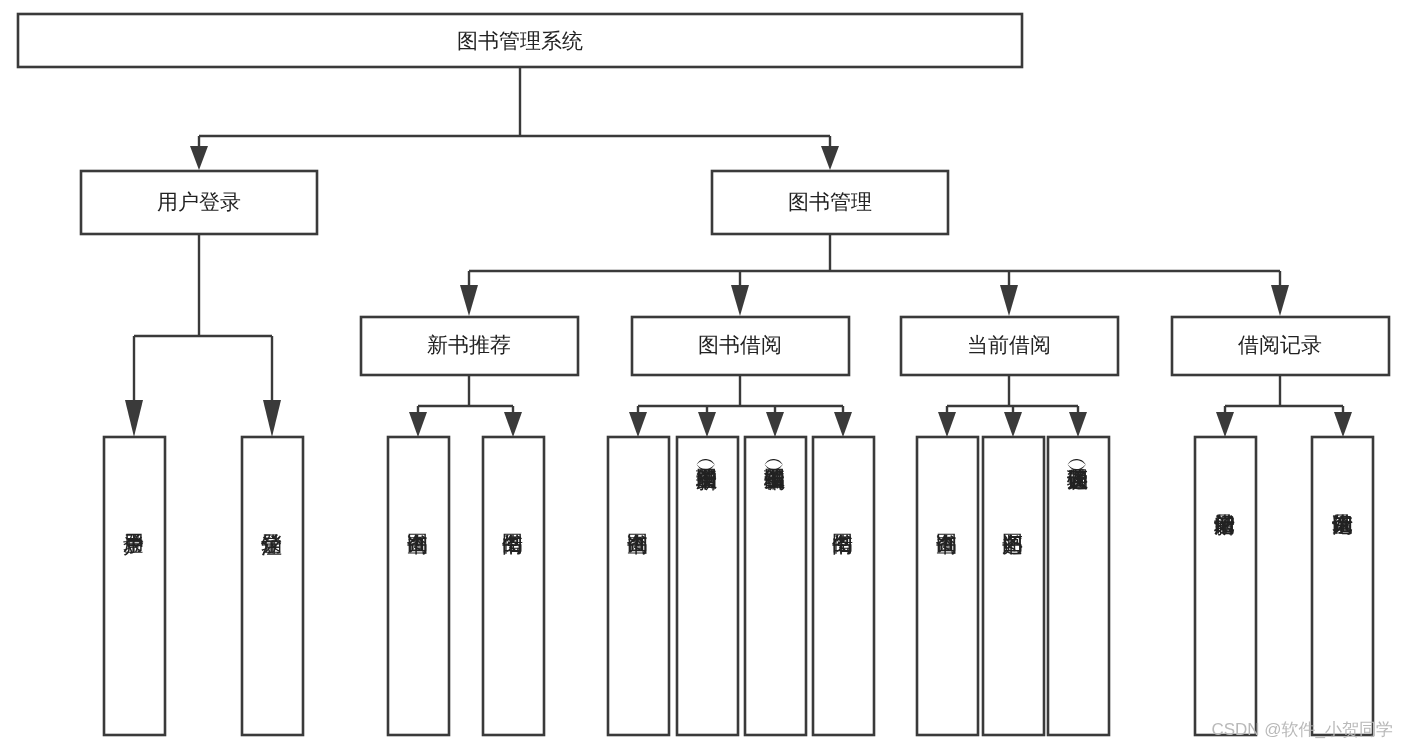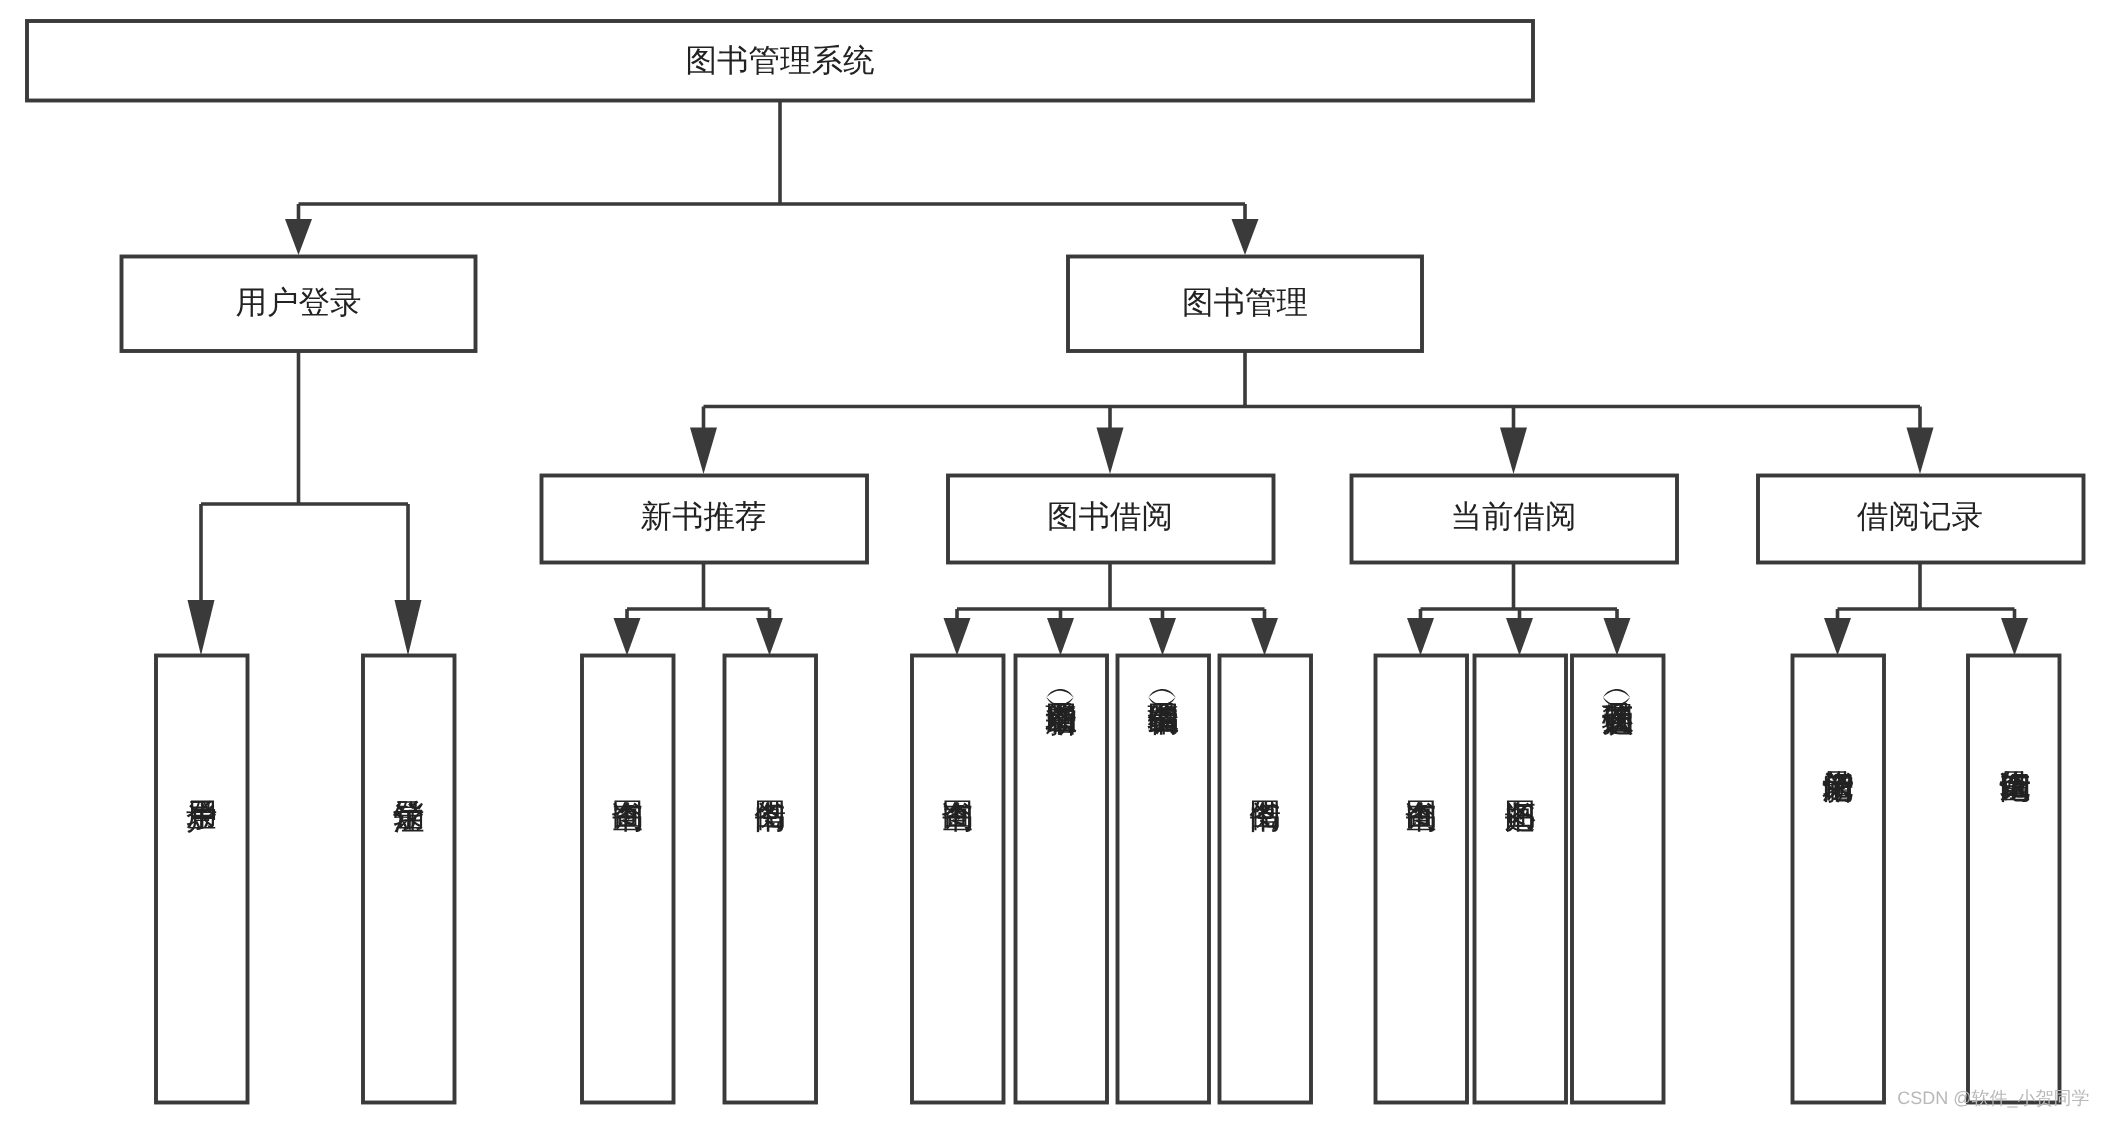--- a/index.html
+++ b/index.html
@@ -51,21 +51,21 @@
     font-family: "Liberation Sans", "DejaVu Sans", sans-serif;
     font-size: 21px;
     fill: #222222;
     text-anchor: middle;
   }
   .watermark {
     position: absolute;
     right: 12px;
     bottom: 6px;
     font-family: "Liberation Sans", "DejaVu Sans", sans-serif;
-    font-size: 12px;
+    font-size: 17px;
     color: #b9b9b9;
     white-space: nowrap;
     pointer-events: none;
     user-select: none;
   }
 </style>
 </head>
 <body>
 
 <div id="diagram-root">

